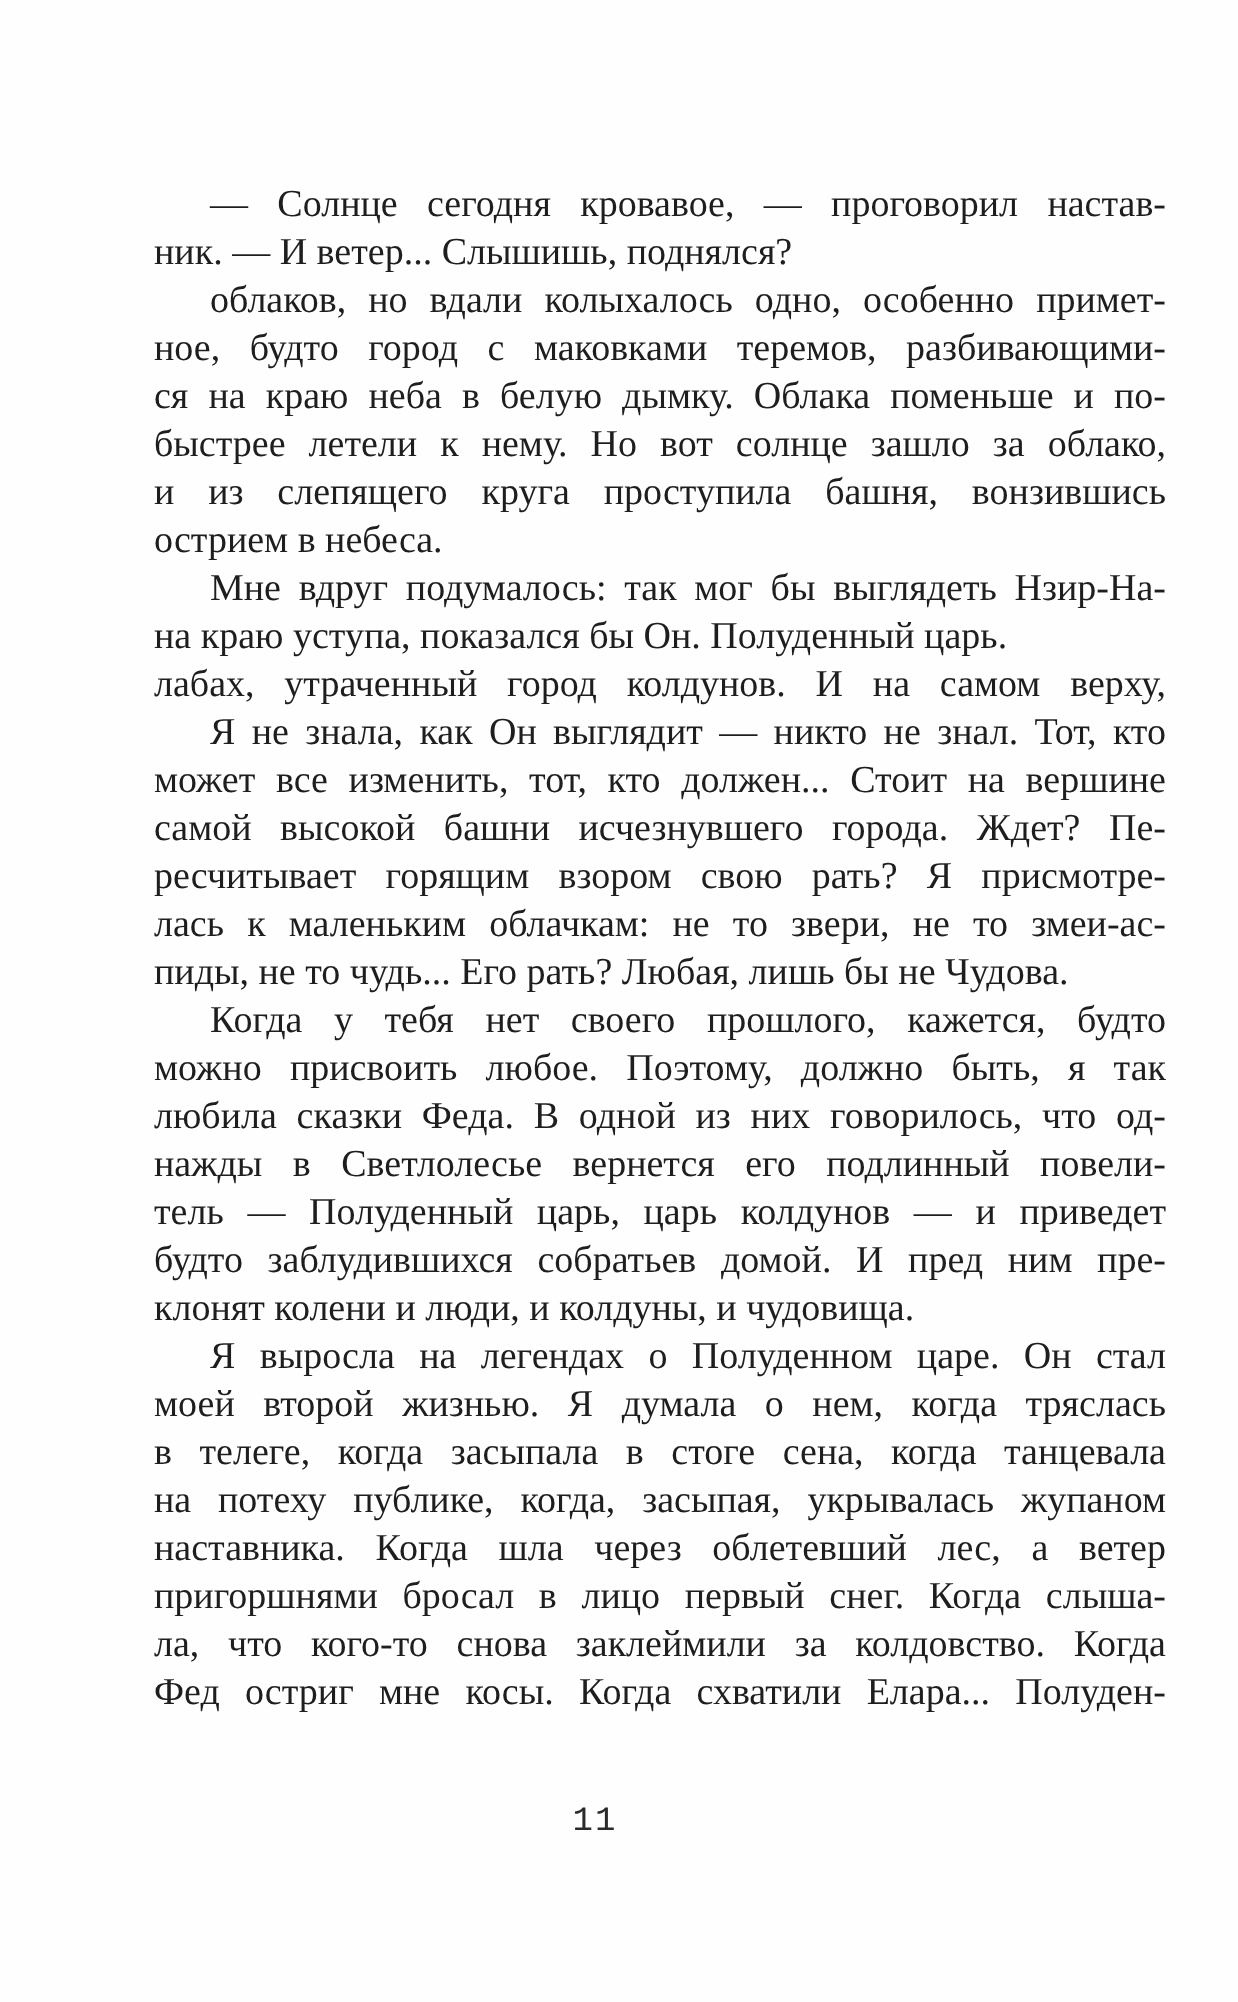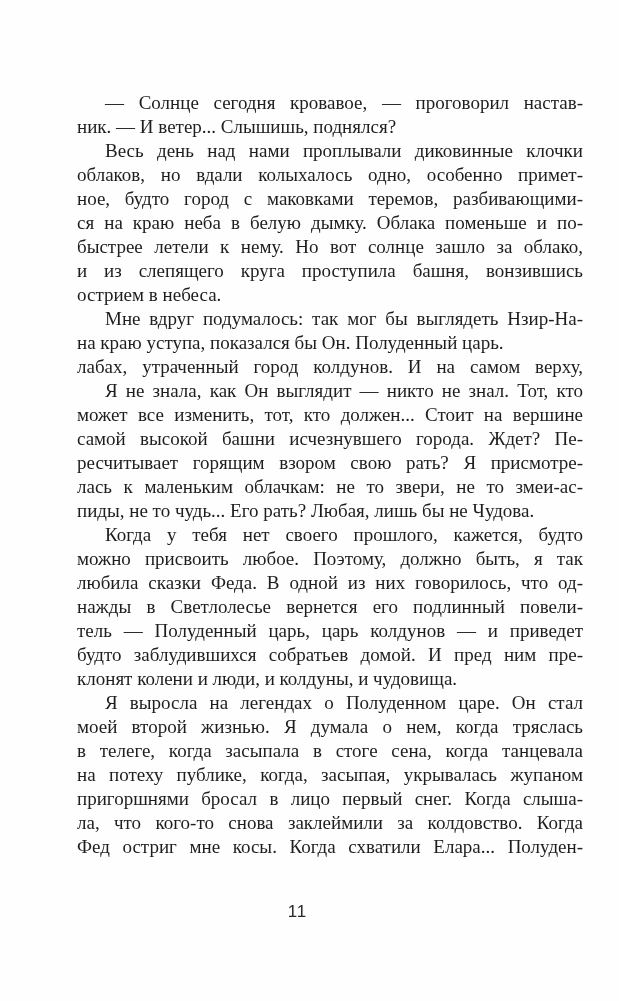--- a/index.html
+++ b/index.html
@@ -46,39 +46,38 @@
     text-indent: 28px;
   }
   .page-footer {
     position: absolute;
     top: 902px;
     left: 0;
     right: 46px;
     text-align: center;
   }
   .page-number {
-    font-family: Liberation Sans, sans-serif;
+    font-family: Liberation Mono, monospace;
     font-size: 17px;
     letter-spacing: 1px;
     color: #2a2a2a;
     margin-left: 22px;
   }
 </style>
 </head>
 <body>
 
 <div class="book-page">
 
   <main class="text-block">
     <div class="para">
         <div class="line">— Солнце сегодня кровавое, — проговорил настав-</div>
         <div class="line last">ник. — И ветер... Слышишь, поднялся?</div>
       </div>
     <div class="para">
-        <div class="line">Весь день над нами проплывали диковинные клочки</div>
         <div class="line">облаков, но вдали колыхалось одно, особенно примет-</div>
         <div class="line">ное, будто город с маковками теремов, разбивающими-</div>
         <div class="line">ся на краю неба в белую дымку. Облака поменьше и по-</div>
         <div class="line">быстрее летели к нему. Но вот солнце зашло за облако,</div>
         <div class="line">и из слепящего круга проступила башня, вонзившись</div>
         <div class="line last">острием в небеса.</div>
       </div>
     <div class="para">
         <div class="line">Мне вдруг подумалось: так мог бы выглядеть Нзир-На-</div>
         <div class="line last">на краю уступа, показался бы Он. Полуденный царь.</div>
@@ -99,20 +98,21 @@
         <div class="line">нажды в Светлолесье вернется его подлинный повели-</div>
         <div class="line">тель — Полуденный царь, царь колдунов — и приведет</div>
         <div class="line">будто заблудившихся собратьев домой. И пред ним пре-</div>
         <div class="line last">клонят колени и люди, и колдуны, и чудовища.</div>
       </div>
     <div class="para continues">
         <div class="line">Я выросла на легендах о Полуденном царе. Он стал</div>
         <div class="line">моей второй жизнью. Я думала о нем, когда тряслась</div>
         <div class="line">в телеге, когда засыпала в стоге сена, когда танцевала</div>
         <div class="line">на потеху публике, когда, засыпая, укрывалась жупаном</div>
+        <div class="line">наставника. Когда шла через облетевший лес, а ветер</div>
         <div class="line">пригоршнями бросал в лицо первый снег. Когда слыша-</div>
         <div class="line">ла, что кого-то снова заклеймили за колдовство. Когда</div>
         <div class="line last">Фед остриг мне косы. Когда схватили Елара... Полуден-</div>
       </div>
   </main>
 
   <footer class="page-footer">
     <span class="page-number">11</span>
   </footer>
 

